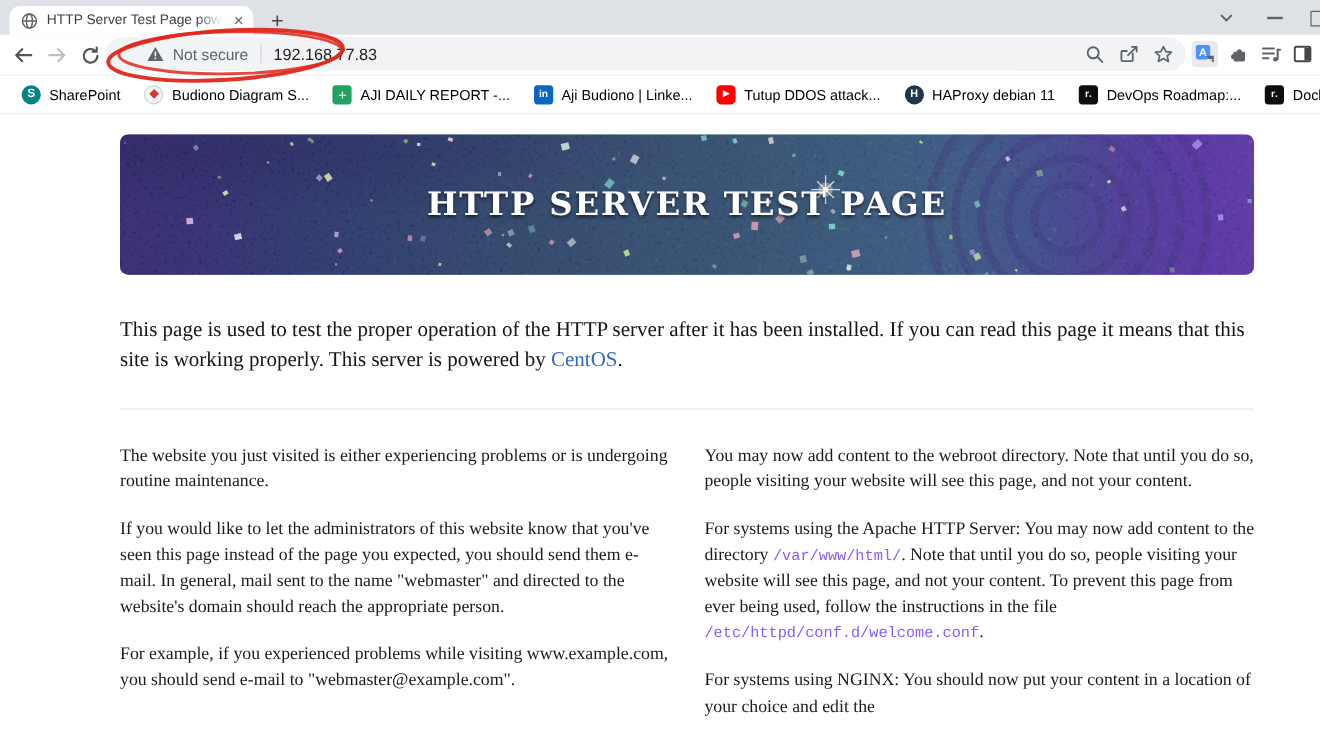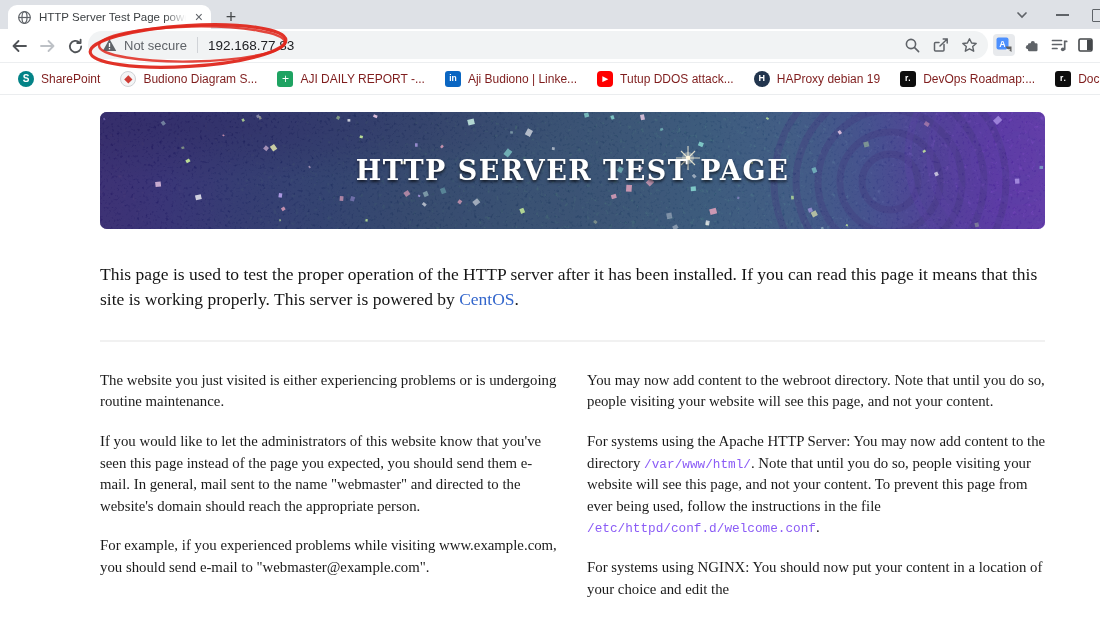--- a/index.html
+++ b/index.html
@@ -20,36 +20,36 @@
   .win-max{position:absolute;left:1092px;top:9px;width:11px;height:11px;border:1.6px solid #5f6368;border-radius:1px;}
 
   
   .toolbar{position:relative;height:33px;background:#fff;border-bottom:1px solid #eceef0;}
   .nav-btn{position:absolute;top:7px;width:20px;height:20px;display:flex;align-items:center;justify-content:center;}
   .nav-back{left:9px;}
   .nav-fwd{left:37px;}
   .nav-reload{left:65px;}
   .omnibox{position:absolute;left:88px;top:2px;width:900px;height:28px;background:#f1f3f4;border-radius:14px;
     display:flex;align-items:center;padding:0 14px;box-sizing:border-box;}
-  .sec-chip{display:flex;align-items:center;gap:7px;}
+  .sec-chip{display:flex;align-items:center;gap:7px;padding-left:20px;}
   .sec-label{font-size:13px;color:#5f6368;}
   .omni-div{width:1px;height:16px;background:#d0d3d7;margin:0 10px;}
   .omni-url{font-size:13.5px;color:#202124;}
   .omni-right{position:absolute;right:10px;top:0;height:28px;display:flex;align-items:center;gap:11px;}
   .ext-area{position:absolute;right:6px;top:3px;height:26px;display:flex;align-items:center;gap:9px;}
   .translate-btn{background:#e8eaed;border-radius:4px;padding:3px;display:flex;}
 
   
   .annotation{position:absolute;left:84px;top:21px;width:212px;height:50px;z-index:60;pointer-events:none;}
 
   
   .bookmarks{height:31px;background:#fff;display:flex;align-items:center;padding-left:8px;
     border-bottom:1px solid #ebedef;}
   .bm{display:flex;align-items:center;gap:7px;padding:3px 10px;border-radius:13px;white-space:nowrap;}
-  .bml{font-size:12px;color:#7f1d1d;}
+  .bml{font-size:12px;color:#000000;}
   .bmi{width:16px;height:16px;border-radius:3px;display:flex;align-items:center;justify-content:center;
     font-size:9px;font-weight:bold;color:#fff;flex:0 0 16px;box-sizing:border-box;line-height:1;}
   .i-sharepoint{background:#038387;border-radius:50%;font-size:10px;}
   .i-network{background:#f4f5f6;border:1px solid #cfd2d6;color:#cf3c35;border-radius:50%;font-size:10px;}
   .i-sheets{background:#1ea362;font-size:12px;font-weight:normal;}
   .i-linkedin{background:#0a66c2;font-size:8.5px;}
   .i-youtube{background:#ff0000;border-radius:4px;font-size:7px;}
   .i-haproxy{background:#22354e;border-radius:50%;font-size:9px;}
   .i-roadmap{background:#0d0d0d;font-size:8.5px;letter-spacing:.5px;}
 
@@ -205,21 +205,21 @@
       <div class="bm">
         <span class="bmi i-linkedin">in</span>
         <span class="bml">Aji Budiono | Linke...</span>
       </div>
       <div class="bm">
         <span class="bmi i-youtube">▶</span>
         <span class="bml">Tutup DDOS attack...</span>
       </div>
       <div class="bm">
         <span class="bmi i-haproxy">H</span>
-        <span class="bml">HAProxy debian 19</span>
+        <span class="bml">HAProxy debian 11</span>
       </div>
       <div class="bm">
         <span class="bmi i-roadmap">r.</span>
         <span class="bml">DevOps Roadmap:...</span>
       </div>
       <div class="bm">
         <span class="bmi i-roadmap">r.</span>
         <span class="bml">Docker Roadmap -...</span>
       </div>
     </div>

